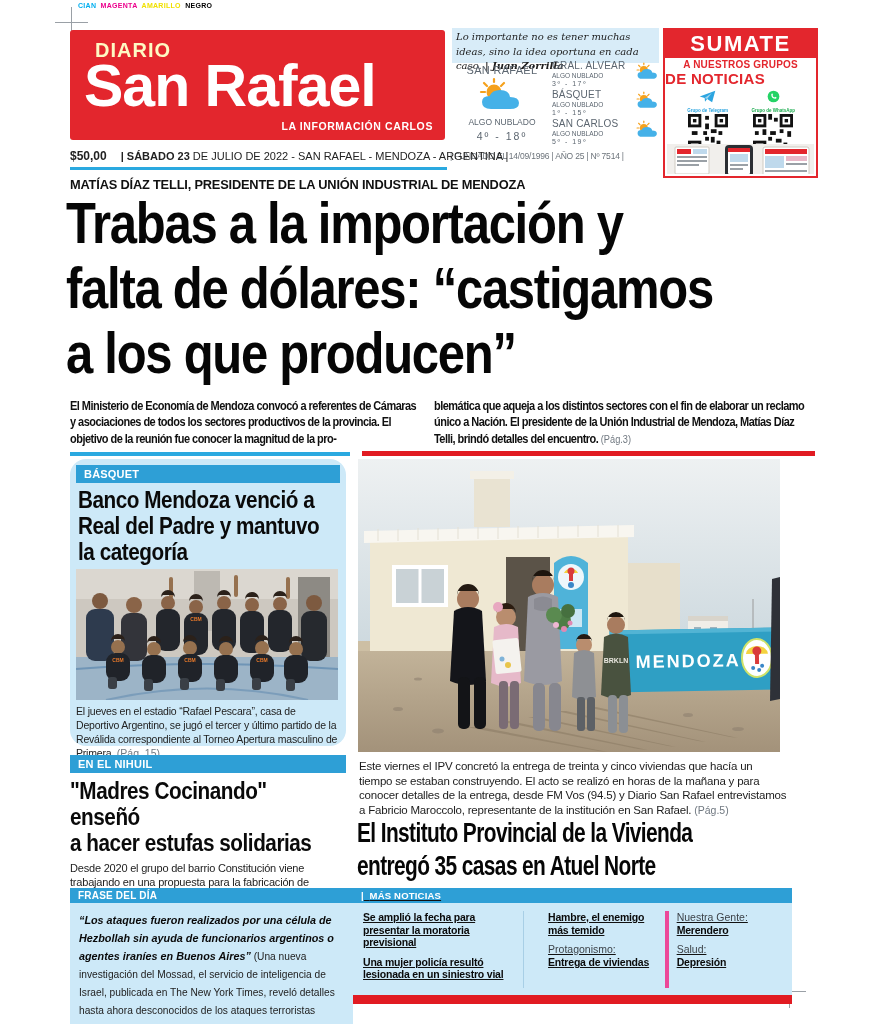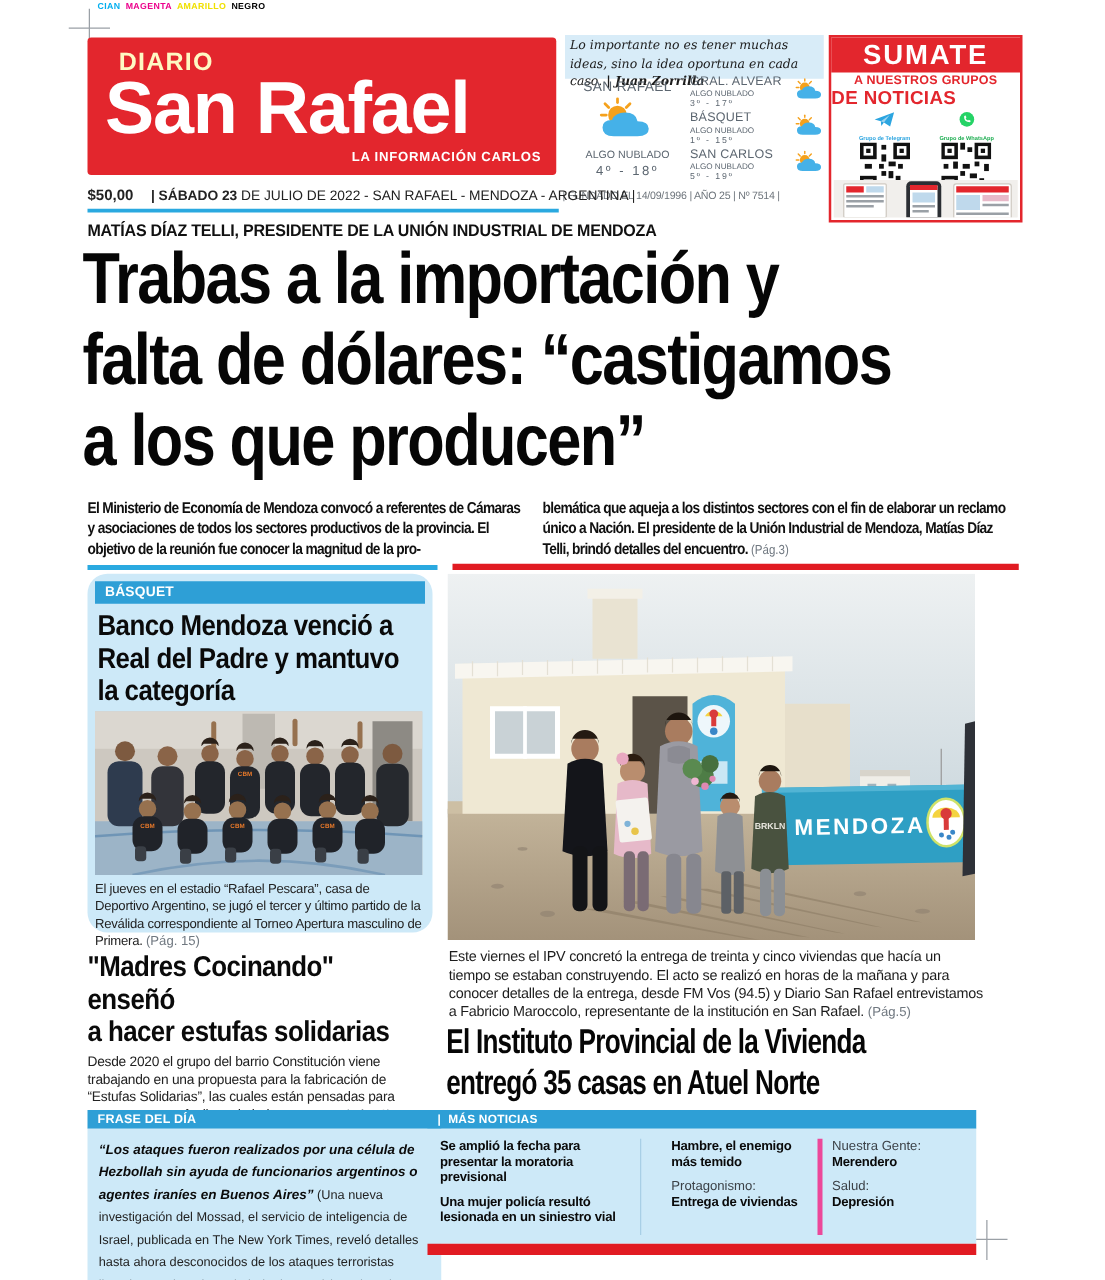--- a/index.html
+++ b/index.html
@@ -90,21 +90,21 @@
   #frase-text{font-size:10.2px;line-height:1.3;color:#222;display:inline;}
   .redbar{height:9px;background:#e11b22;}
 
   
   #ipv-photo{left:358px;top:459px;width:422px;height:293px;display:block;}
   #ipv-caption{left:359px;top:759px;width:428px;font-size:11.5px;line-height:1.28;color:#1c1c1c;letter-spacing:-0.2px;}
   #ipv-headline{left:357px;top:816px;font-size:27.5px;font-weight:bold;line-height:1.2;letter-spacing:-0.8px;color:#060606;width:560px;
                 transform:scaleX(.76);transform-origin:0 0;}
 
   
-  #masnoticias{left:342px;top:888px;width:439px;}
+  #masnoticias{left:353px;top:888px;width:439px;text-decoration:underline;}
   #masnoticias .tagbar{font-size:9.5px;padding:2px 8px;}
   #mn-body{background:#cde9f8;display:flex;padding:8px 6px 7px 10px;box-sizing:border-box;min-height:66px;}
   .mn-col{padding-right:8px;}
   .mn-col1{width:42%;} .mn-col2{width:30%;border-left:1px solid #a8cfe6;padding-left:24px;} .mn-col3{width:28%;border-left:4px solid #ec4899;padding-left:8px;}
   .mn-item{margin-bottom:7px;}
   .mn-prefix{font-size:10.5px;color:#3c4248;display:block;line-height:1.2;}
   .mn-title{font-size:10.5px;font-weight:bold;color:#0a0a0a;line-height:1.2;display:block;letter-spacing:-0.2px;}
 </style>
 </head>
 <body>
@@ -395,20 +395,21 @@
         <text x="186" y="93">CBM</text>
         <text x="120" y="52">CBM</text>
       </g>
     </svg>
     <div id="basquet-caption">
       <span>El jueves en el estadio “Rafael Pescara”, casa de Deportivo Argentino, se jugó el tercer y último partido de la Reválida correspondiente al Torneo Apertura masculino de Primera. </span><span class="pageref">(Pág. 15)</span>
     </div>
   </div>
 
   <div id="nihuil" class="abs">
+    <div class="tagbar">EN EL NIHUIL</div>
     <div id="nihuil-headline">
       <div>"Madres Cocinando" enseñó</div>
       <div>a hacer estufas solidarias</div>
     </div>
     <div id="nihuil-body">
       <span>Desde 2020 el grupo del barrio Constitución viene trabajando en una propuesta para la fabricación de “Estufas Solidarias”, las cuales están pensadas para entregar a sanrafaelinos de bajos recursos. </span><span class="pageref">(Pág. 6)</span>
     </div>
   </div>
 
   <div id="frase" class="abs">

